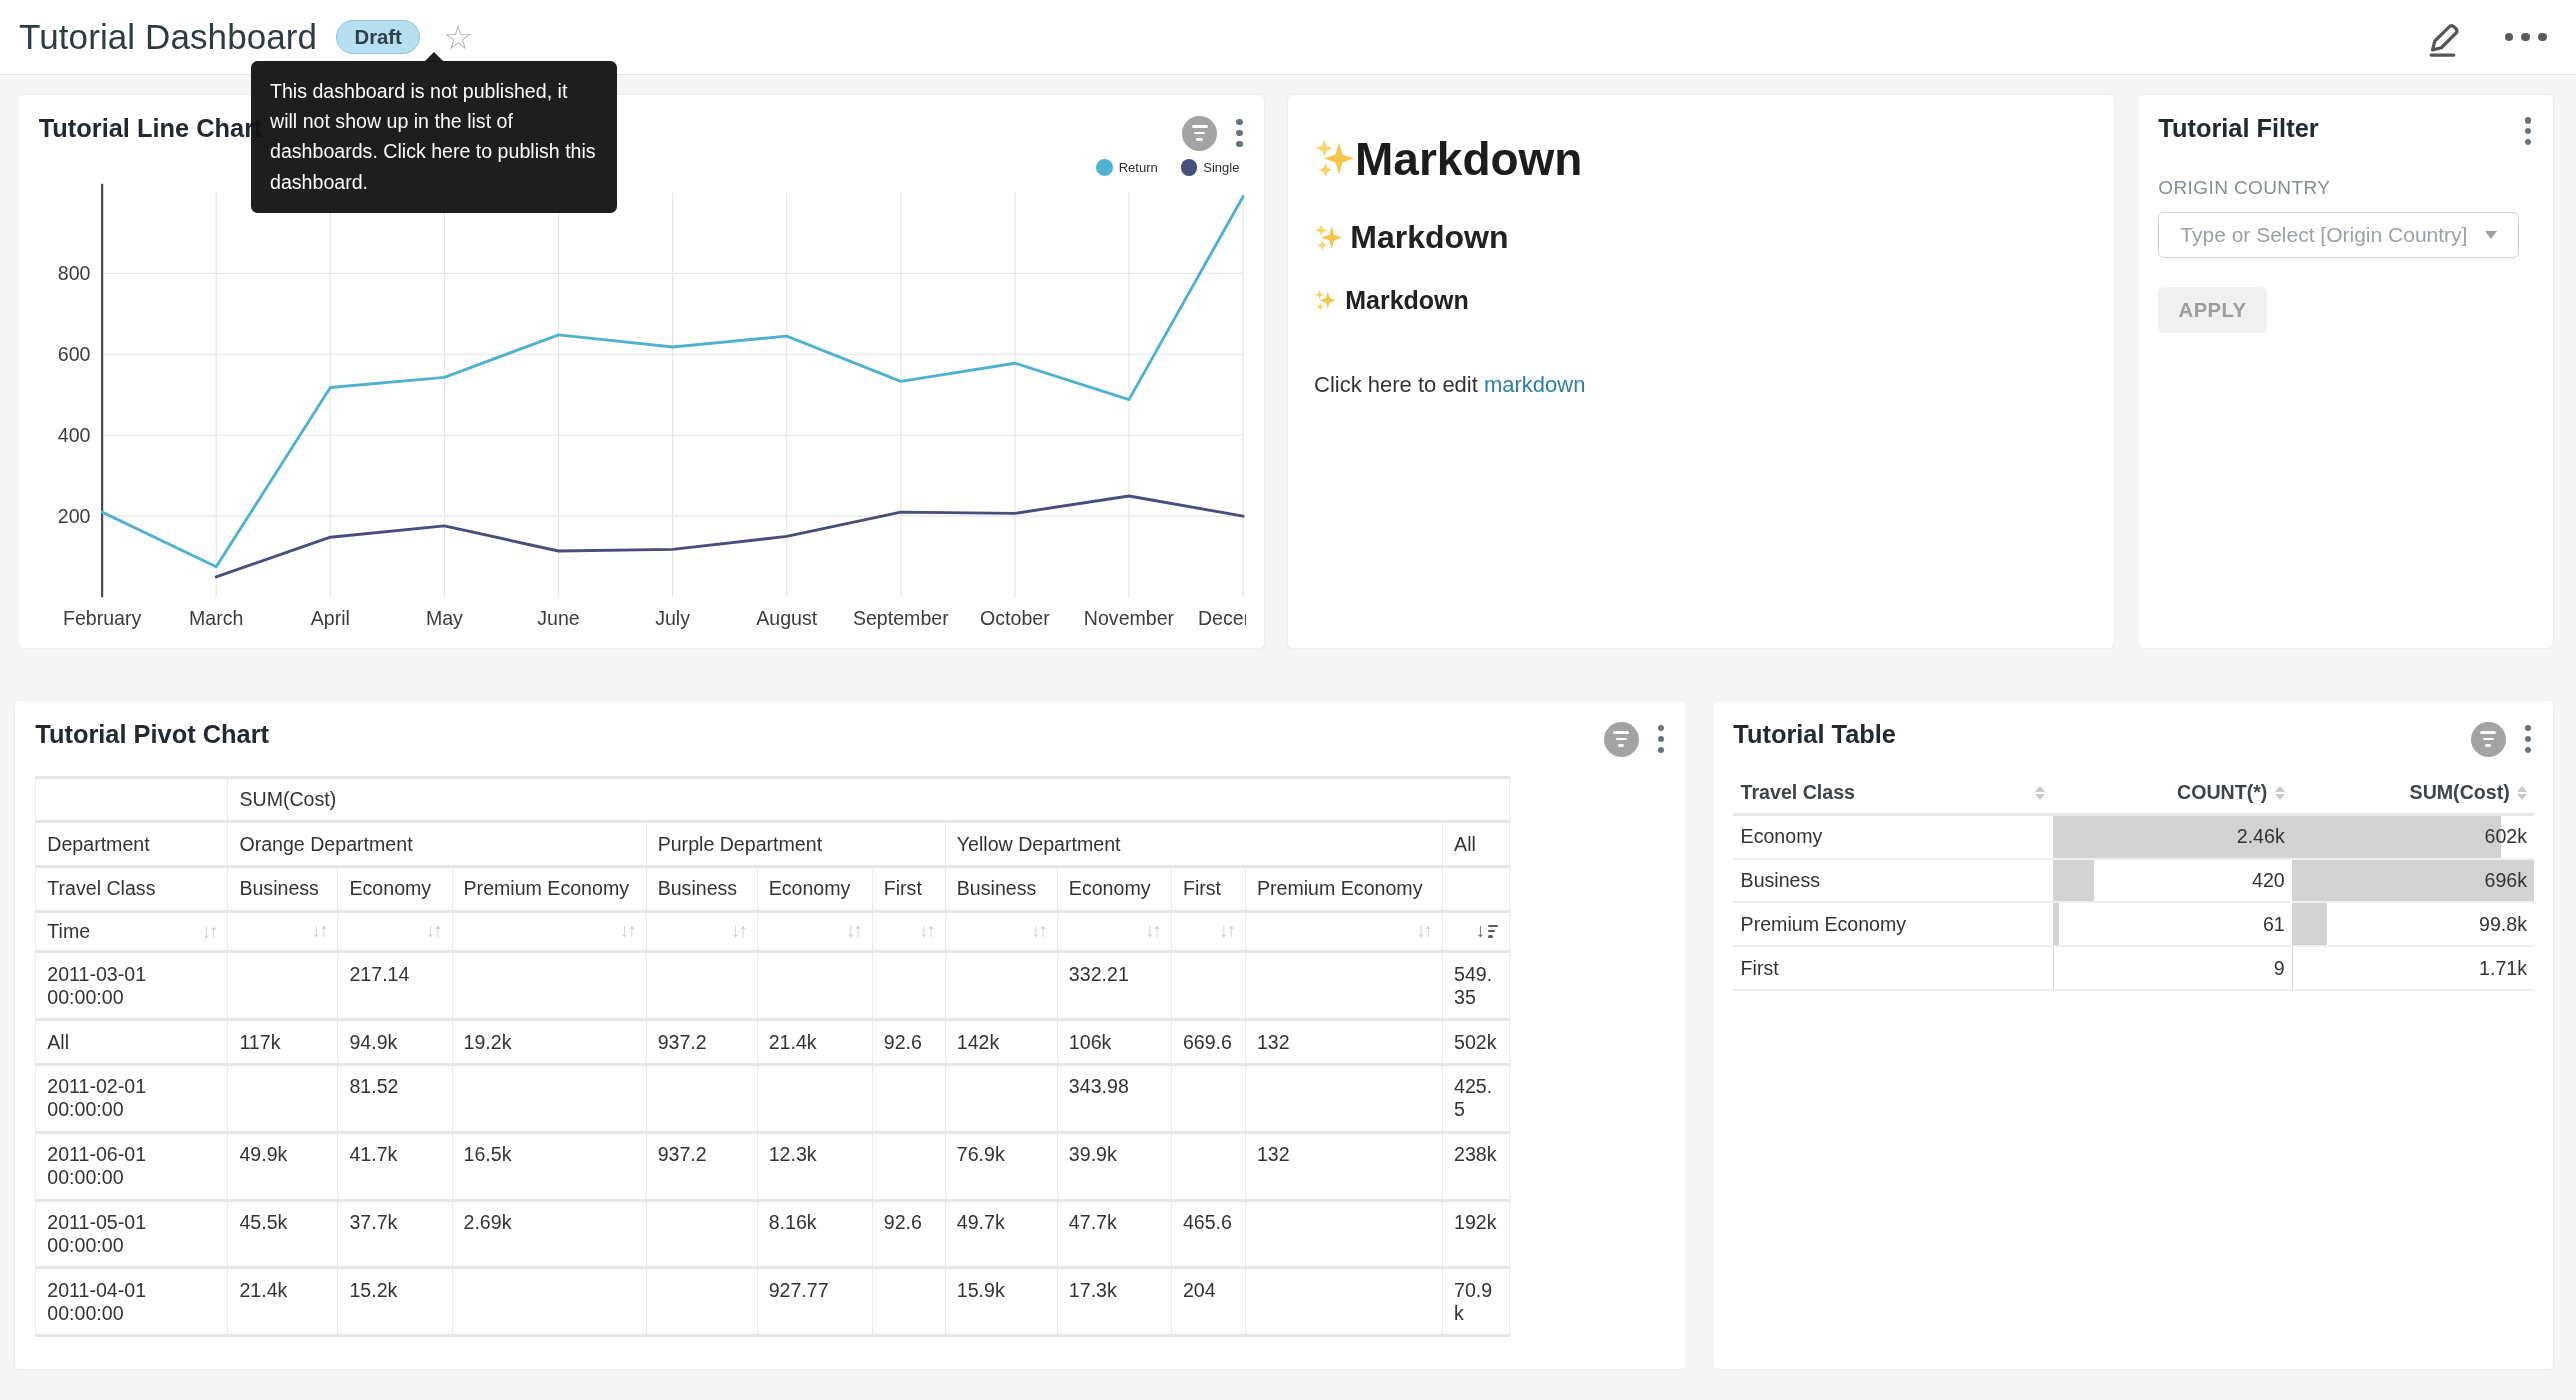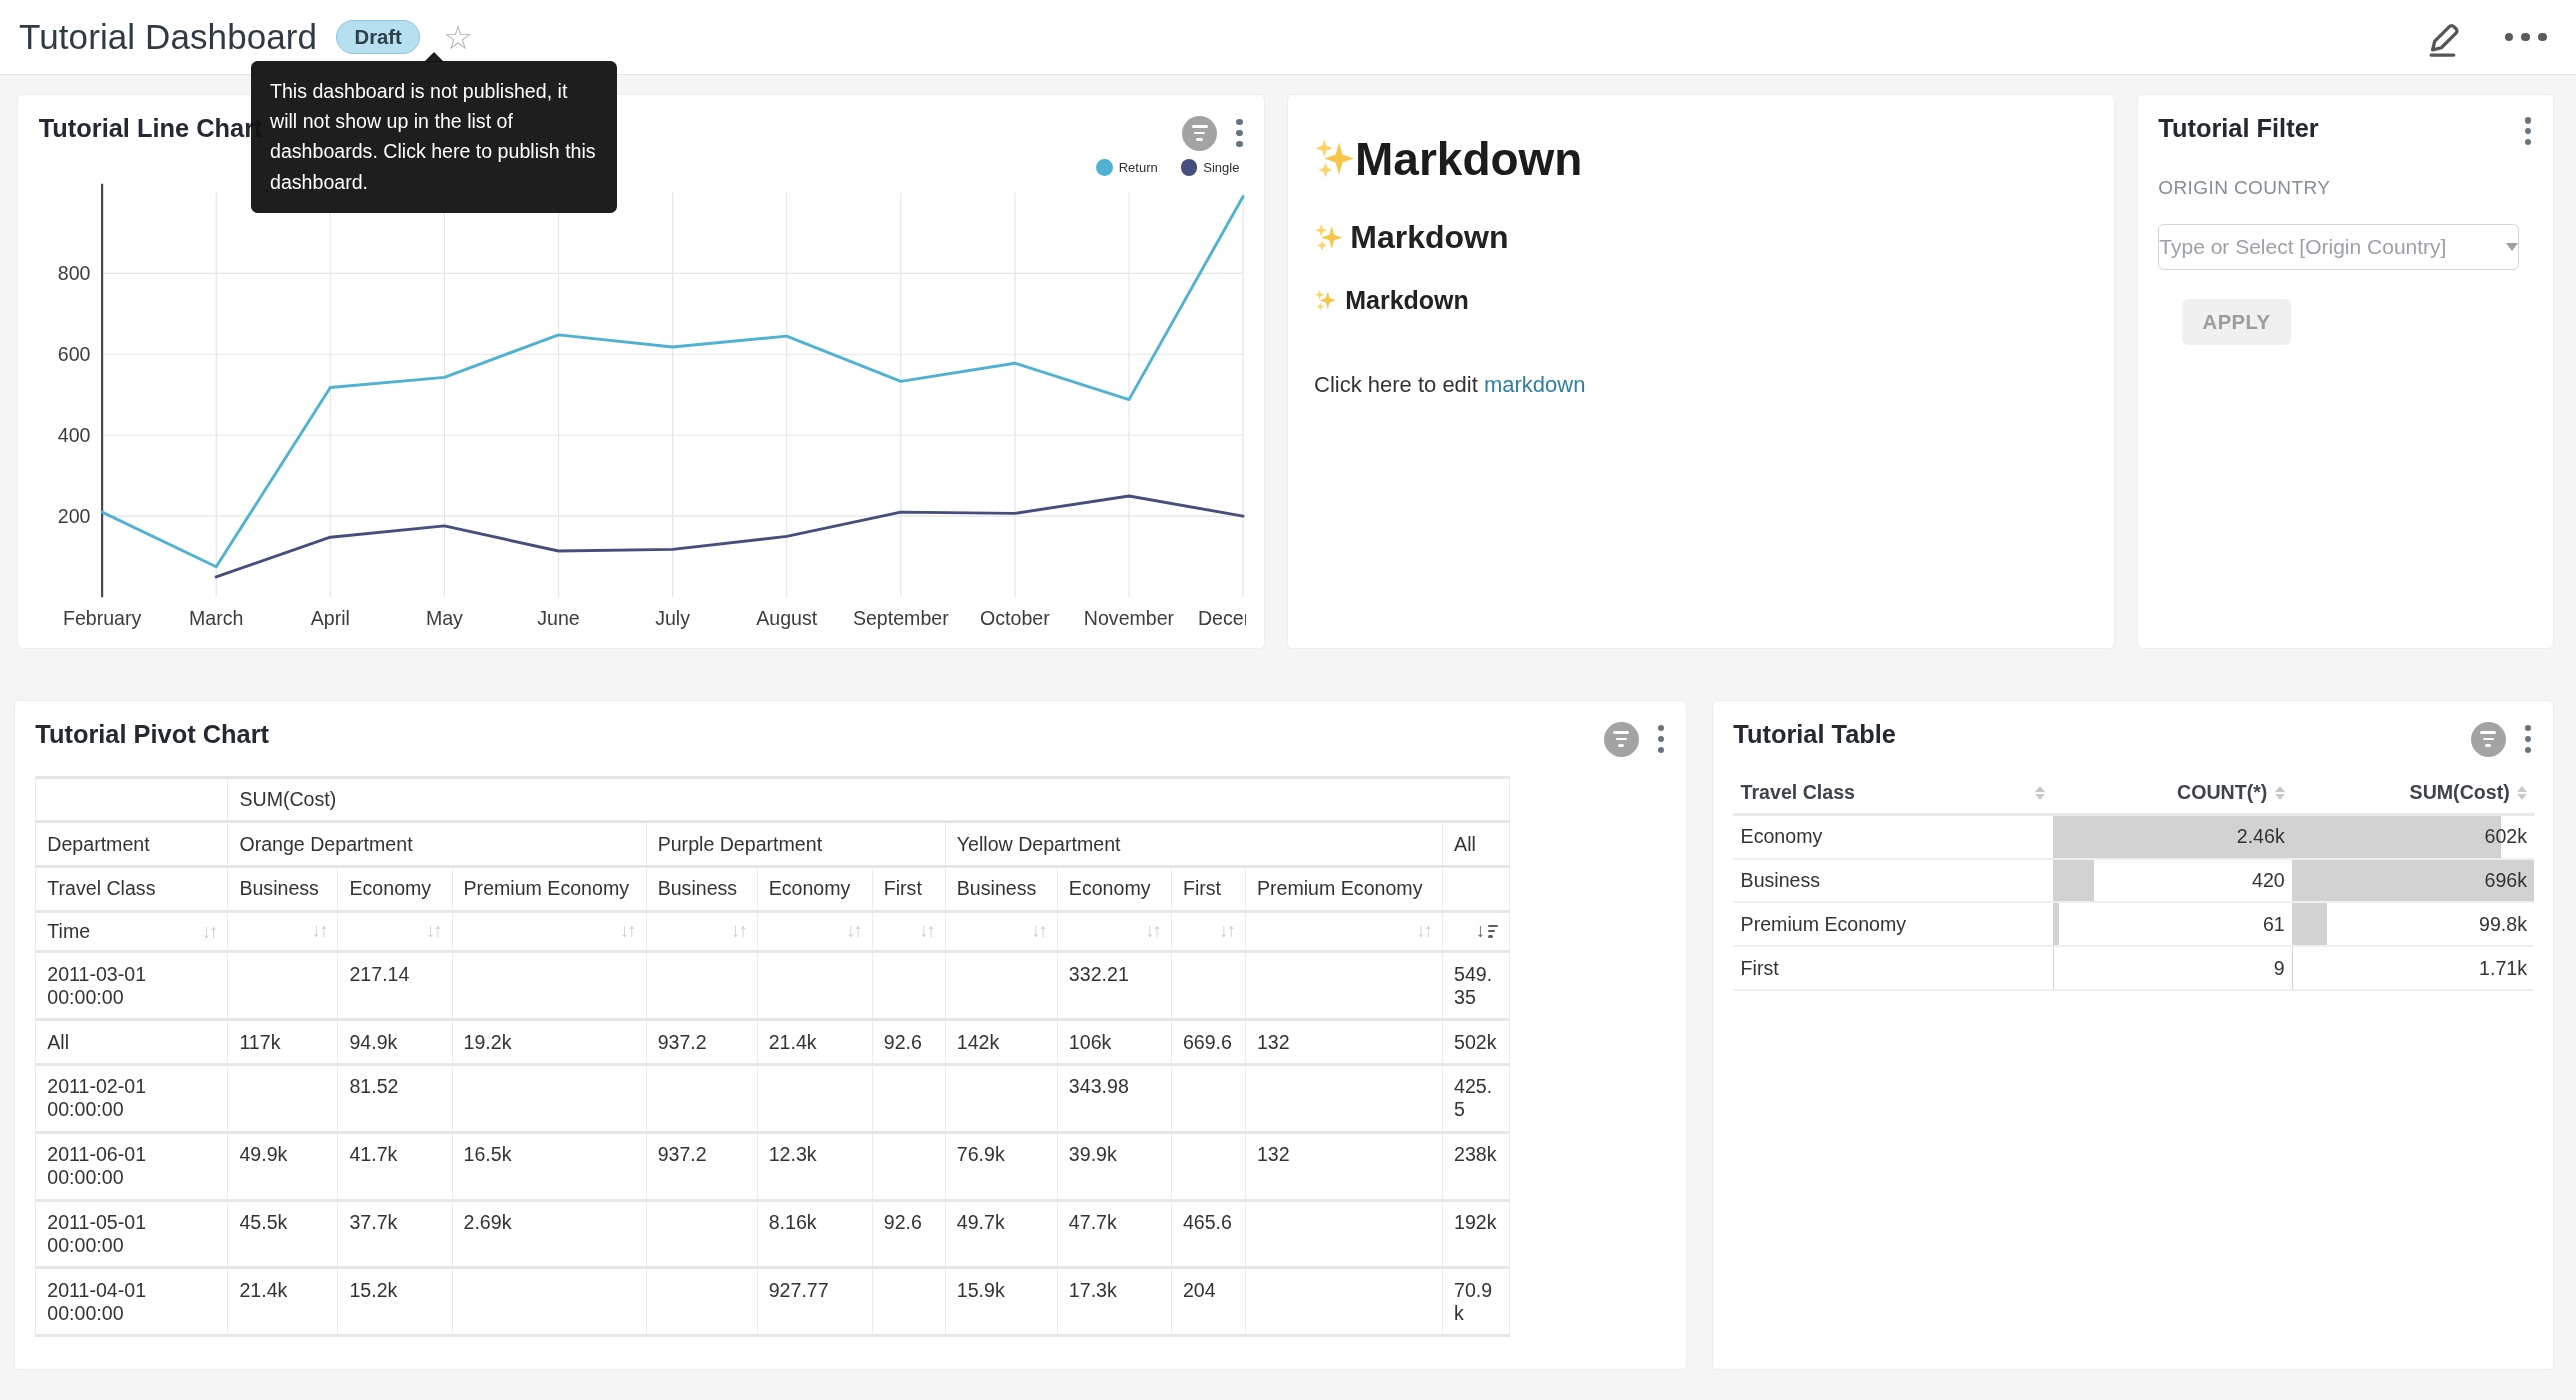--- a/index.html
+++ b/index.html
@@ -51,24 +51,24 @@
   .md-h1 { margin-top:25px; font-size:46px; font-weight:700; color:#1c1c1c; display:flex; align-items:center; }
   .md-h2 { margin-top:33px; font-size:32px; font-weight:700; color:#222; display:flex; align-items:center; gap:7.3px; }
   .md-h3 { margin-top:30.5px; font-size:25px; font-weight:700; color:#222; display:flex; align-items:center; gap:8.7px; }
   .md-p  { margin-top:57px; font-size:22px; color:#333; }
   .md-link { color:#2d7ea5; text-decoration:none; cursor:pointer; }
   .sparkle { flex:0 0 auto; }
 
   
   .filter-body { padding:0 20.3px; }
   .filter-label { margin-top:30.5px; font-size:19px; font-weight:500; color:#848e94; letter-spacing:0.4px; }
-  .filter-select { margin-top:25px; width:361px; height:46px; border:1.5px solid #d2d5d7; border-radius:5.8px; display:flex; align-items:center; justify-content:space-between; padding:0 0; cursor:pointer; background:#fff; }
+  .filter-select { margin-top:13px; width:361px; height:46px; border:1.5px solid #d2d5d7; border-radius:5.8px; display:flex; align-items:center; justify-content:space-between; padding:0 21px; cursor:pointer; background:#fff; }
   .filter-select .ph { font-size:21px; color:#9ba1a6; }
   .select-caret { width:0; height:0; border-left:6.5px solid transparent; border-right:6.5px solid transparent; border-top:8px solid #9aa0a5; margin-left:8.7px; }
-  .apply-btn { margin-top:29px; display:inline-block; background:#f0f0f0; color:#9d9d9d; font-size:20.3px; font-weight:600; letter-spacing:0.4px; border:none; border-radius:5.8px; padding:11.6px 20.3px; cursor:pointer;margin-left:24px; }
+  .apply-btn { margin-top:29px; display:inline-block; background:#f0f0f0; color:#9d9d9d; font-size:20.3px; font-weight:600; letter-spacing:0.4px; border:none; border-radius:5.8px; padding:11.6px 20.3px; cursor:pointer; }
 
   
   #pivot-table { margin:19px 0 0 20.3px; border-collapse:collapse; table-layout:fixed; width:1475px; font-size:19.6px; color:#333; border-top:3.6px solid #e6e6e6; }
   #pivot-table td { border-left:0.7px solid #ececec; border-right:0.7px solid #ececec; border-bottom:3.6px solid #e6e6e6; padding:9.4px 11px; background:#fff; vertical-align:top; overflow:hidden; white-space:normal; word-wrap:break-word; }
   #pivot-table tr.time-row td { padding:7.3px 11px; }
   #pivot-table .cell-flex { display:flex; justify-content:space-between; align-items:center; }
   #pivot-table .cell-flex.icon-only { justify-content:flex-end; }
   .sorticon { color:#c9ced2; font-size:19px; letter-spacing:-2.2px; cursor:pointer; }
   .sortdesc { display:inline-flex; align-items:center; gap:2.9px; cursor:pointer; color:#565e66; font-size:19px; }
   .sortdesc .bars { display:inline-flex; flex-direction:column; gap:2.9px; }

